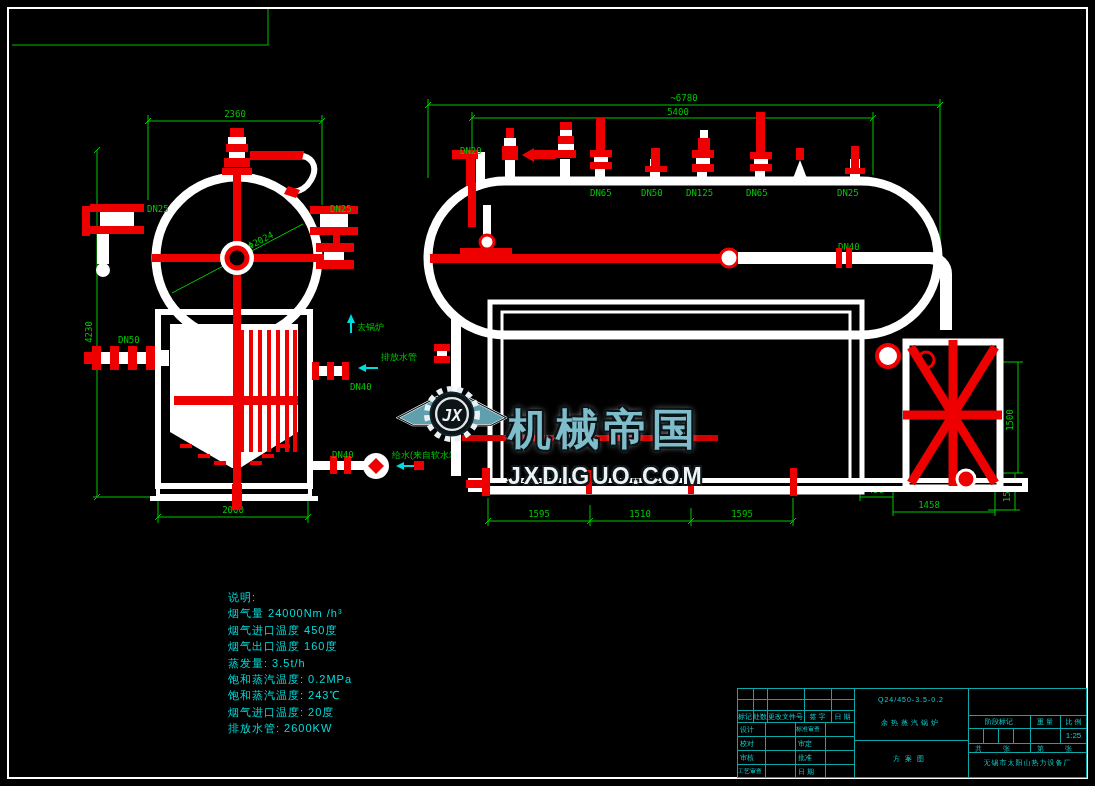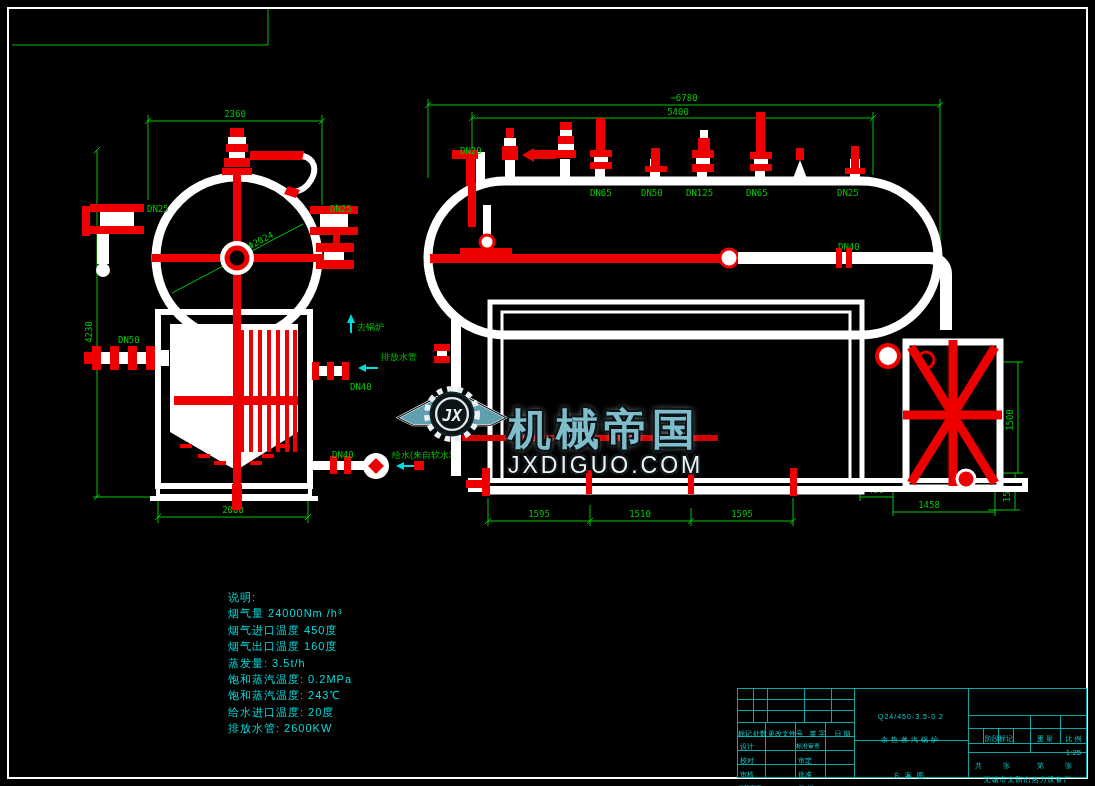--- a/index.html
+++ b/index.html
@@ -11,28 +11,28 @@
   
   .notes{position:absolute;left:228px;top:589px;color:#00dcdc;font-size:11px;line-height:16.4px;
          letter-spacing:1px;white-space:nowrap;}
   
   .watermark{position:absolute;left:396px;top:368px;width:330px;height:80px;z-index:5;}
   .wm-bar{position:absolute;left:66px;top:67px;width:256px;height:6px;background:#d40000;}
   .wm-logo{position:absolute;left:0;top:8px;}
   .wm-text{position:absolute;left:112px;top:0;}
   .wm-brand{font-size:43px;font-weight:bold;color:#7fbdcb;letter-spacing:5px;line-height:43px;
     text-shadow:-2px -2px 0 #0a1418,2px -2px 0 #0a1418,-2px 2px 0 #0a1418,2px 2px 0 #0a1418,0 0 6px rgba(255,255,255,.85);margin-top:40px;}
-  .wm-domain{font-size:23px;font-weight:normal;color:#ecf4f6;letter-spacing:3px;margin-top:1px;
+  .wm-domain{font-size:23px;font-weight:bold;color:#ecf4f6;letter-spacing:3px;margin-top:12px;
     text-shadow:-2px -2px 0 #10181c,2px -2px 0 #10181c,-2px 2px 0 #10181c,2px 2px 0 #10181c;}
   
   .tb{position:absolute;left:737px;top:688px;width:350px;height:90px;color:#0fd0d0;z-index:4;}
   .tb .bx{position:absolute;box-sizing:border-box;border:1px solid #0aa8a8;}
   .tb .hl{position:absolute;height:1px;background:#0aa8a8;}
   .tb .vl{position:absolute;width:1px;background:#0aa8a8;}
-  .tb .t{position:absolute;font-size:7px;white-space:nowrap;margin-top:17px;}
+  .tb .t{position:absolute;font-size:7px;white-space:nowrap;}
   .tb .tc{text-align:center;}
   .code{font-size:12px;letter-spacing:1px;}
   .tname{font-size:11px;letter-spacing:3px;}
   .ttype{font-size:11px;letter-spacing:5px;}
   .tcompany{font-size:10.5px;letter-spacing:1px;}
 </style>
 </head>
 <body>
 
 <div class="canvas">
@@ -350,21 +350,21 @@
 </div>
 
 <div class="notes">
   <div>说明:</div>
   <div>烟气量 24000Nm /h³</div>
   <div>烟气进口温度 450度</div>
   <div>烟气出口温度 160度</div>
   <div>蒸发量: 3.5t/h</div>
   <div>饱和蒸汽温度: 0.2MPa</div>
   <div>饱和蒸汽温度: 243℃</div>
-  <div>给水进口温度: 20度</div>
+  <div>烟气进口温度: 20度</div>
   <div>排放水管: 2600KW</div>
 </div>
 
 <div class="tb">
   <div class="bx" style="left:0;top:0;width:350px;height:90px;"></div>
 
   <div class="hl" style="left:0;top:11px;width:117px;"></div>
   <div class="hl" style="left:0;top:22px;width:117px;"></div>
   <div class="hl" style="left:0;top:34px;width:117px;"></div>
   <div class="hl" style="left:0;top:48px;width:117px;"></div>

